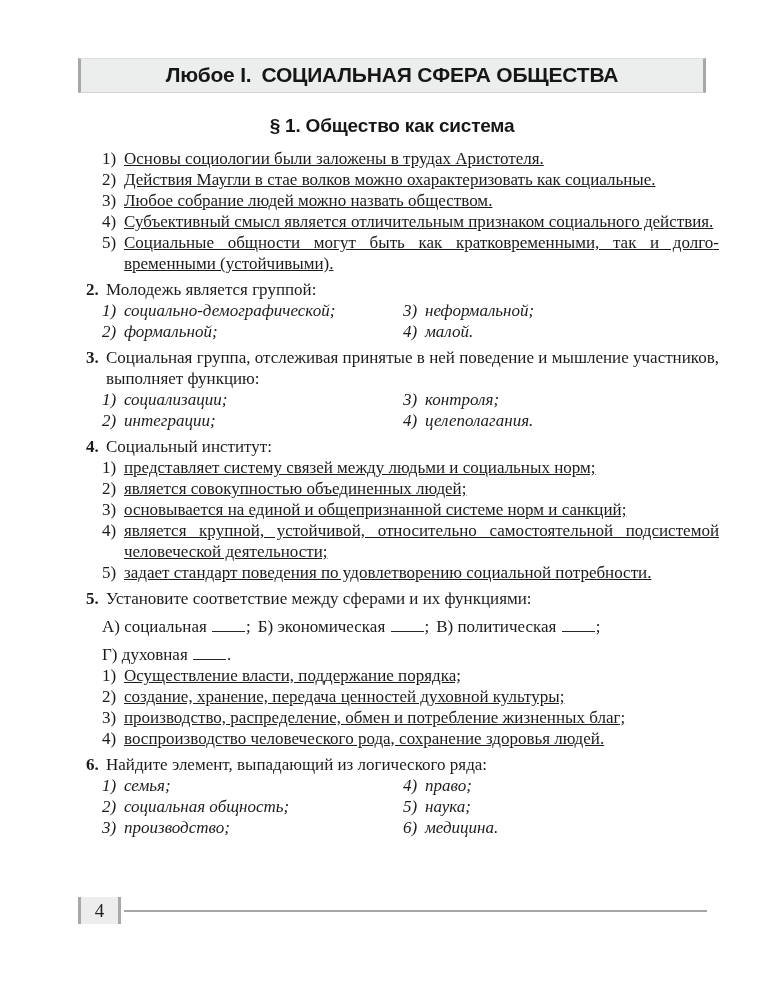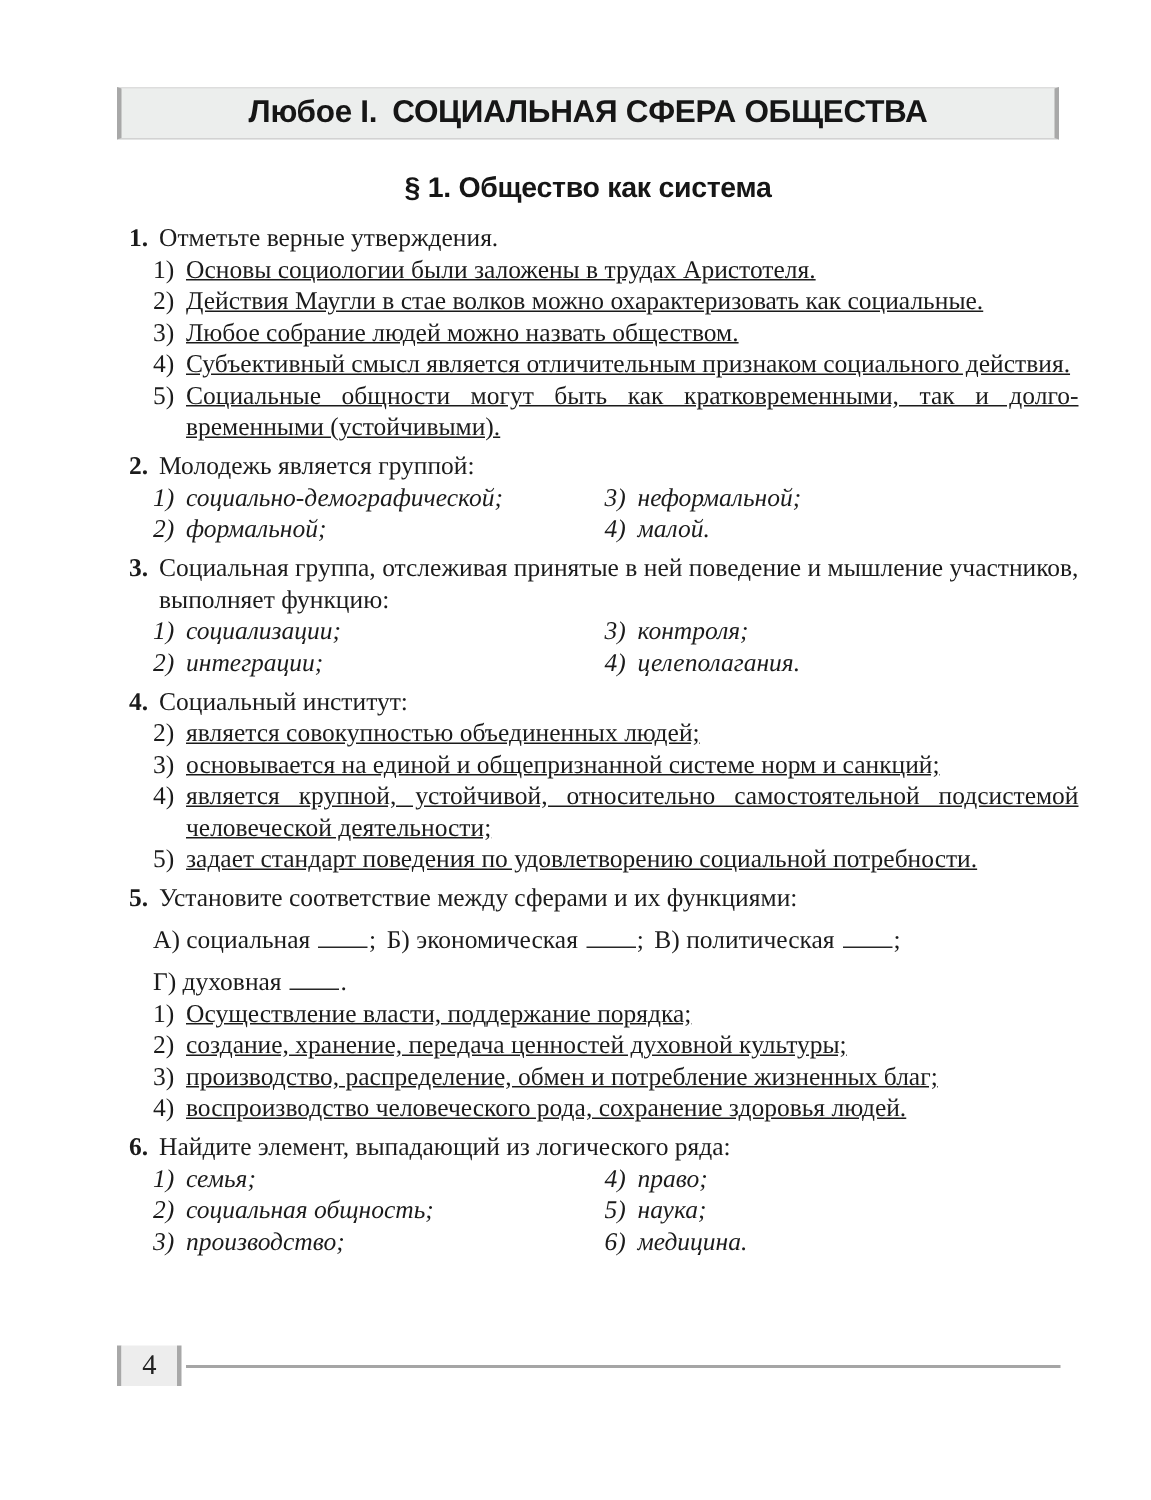--- a/index.html
+++ b/index.html
@@ -73,21 +73,20 @@
 <div class="page">
 
   <div class="banner">
     <span class="banner-label">Любое I.</span><span class="banner-title">СОЦИАЛЬНАЯ СФЕРА ОБЩЕСТВА</span>
   </div>
 
   <div class="para-title">§ 1. Общество как система</div>
 
   <div class="content">
       <div class="question">
-        <div class="q-head"><span class="q-num">1.</span>Отметьте верные утверждения.</div>
         <div class="opts">
           <div class="opt"><span class="opt-num">1)</span>Основы социологии были заложены в трудах Аристотеля.</div>
           <div class="opt"><span class="opt-num">2)</span>Действия Маугли в стае волков можно охарактеризовать как социальные.</div>
           <div class="opt"><span class="opt-num">3)</span>Любое собрание людей можно назвать обществом.</div>
           <div class="opt"><span class="opt-num">4)</span>Субъективный смысл является отличительным признаком социального действия.</div>
           <div class="opt"><span class="opt-num">5)</span>Социальные общности могут быть как кратковременными, так и долго­временными (устойчивыми).</div>
         </div>
       </div>
       <div class="question">
         <div class="q-head"><span class="q-num">2.</span>Молодежь является группой:</div>
@@ -103,20 +102,21 @@
         <div class="twocol">
           <div class="opt"><span class="opt-num">1)</span>социализации;</div>
           <div class="opt"><span class="opt-num">3)</span>контроля;</div>
           <div class="opt"><span class="opt-num">2)</span>интеграции;</div>
           <div class="opt"><span class="opt-num">4)</span>целеполагания.</div>
         </div>
       </div>
       <div class="question">
         <div class="q-head"><span class="q-num">4.</span>Социальный институт:</div>
         <div class="opts">
+          <div class="opt"><span class="opt-num">1)</span>представляет систему связей между людьми и социальных норм;</div>
           <div class="opt"><span class="opt-num">2)</span>является совокупностью объединенных людей;</div>
           <div class="opt"><span class="opt-num">3)</span>основывается на единой и общепризнанной системе норм и санкций;</div>
           <div class="opt"><span class="opt-num">4)</span>является крупной, устойчивой, относительно самостоятельной подси­стемой человеческой деятельности;</div>
           <div class="opt"><span class="opt-num">5)</span>задает стандарт поведения по удовлетворению социальной потреб­ности.</div>
         </div>
       </div>
       <div class="question">
         <div class="q-head"><span class="q-num">5.</span>Установите соответствие между сферами и их функциями:</div>
         <div class="match-line"><span class="match-item">А) социальная <span class="blank"></span>;</span><span class="match-item">Б) экономическая <span class="blank"></span>;</span><span class="match-item">В) политическая <span class="blank"></span>;</span></div>
         <div class="match-line"><span class="match-item">Г) духовная <span class="blank"></span>.</span></div>

